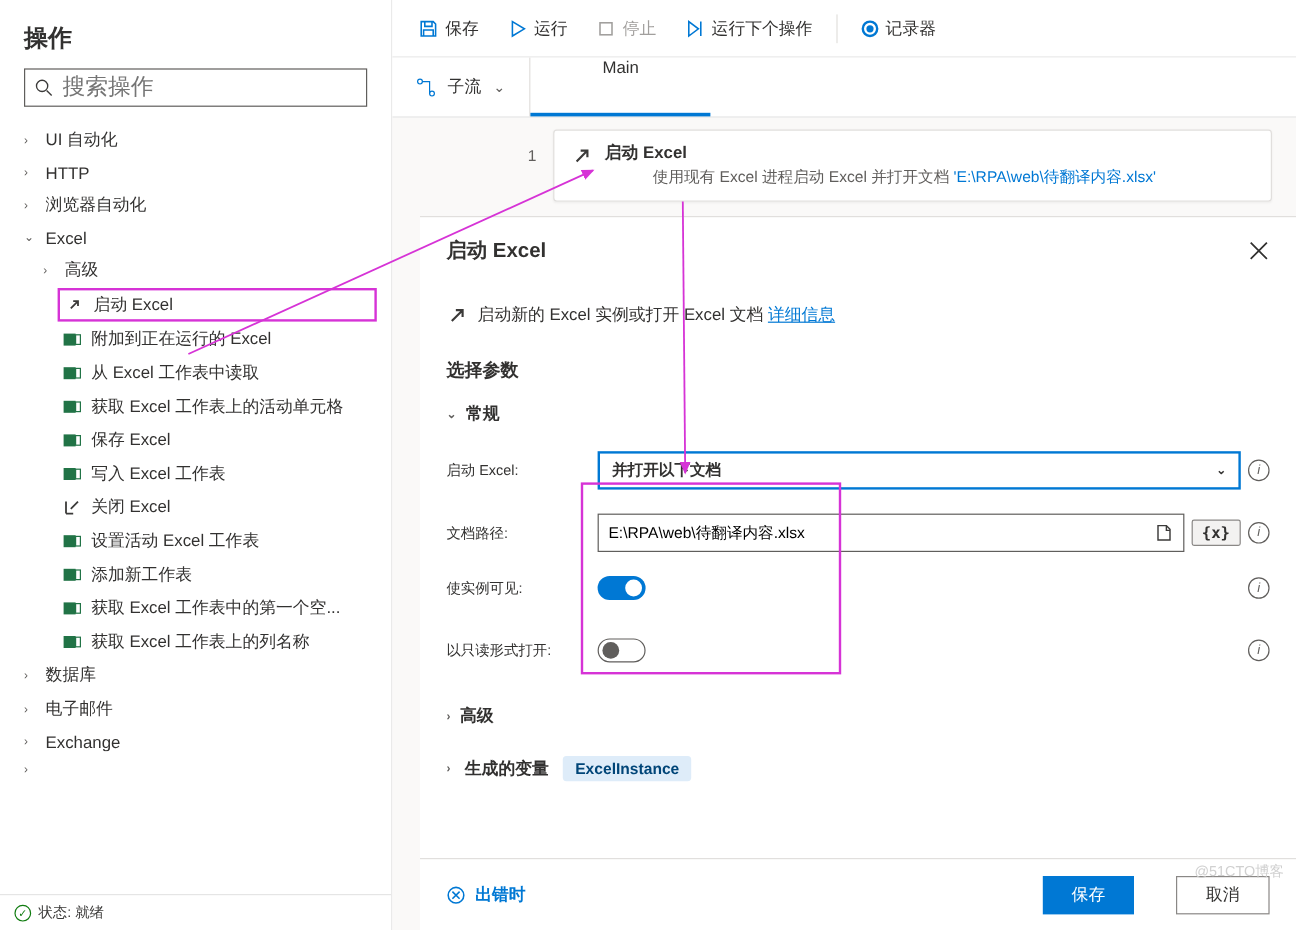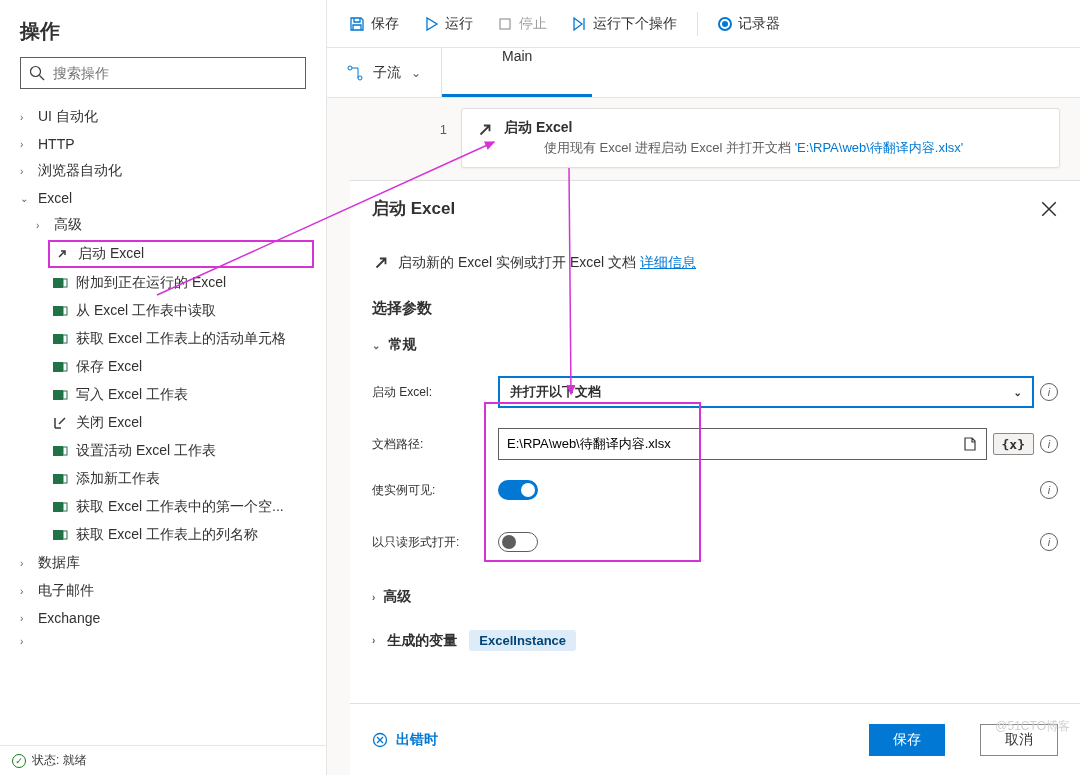--- a/index.html
+++ b/index.html
@@ -3,21 +3,21 @@
 <meta charset="utf-8">
 <style>
 * { box-sizing: border-box; margin: 0; padding: 0; font-family: "Segoe UI", "Microsoft YaHei", sans-serif; }
 body { width: 1080px; height: 775px; background: #fff; overflow: hidden; position: relative; }
 .app { display: flex; height: 100%; }
 .sidebar { width: 327px; border-right: 1px solid #e5e5e5; display: flex; flex-direction: column; }
 .sidebar-header { padding: 18px 20px 12px; font-size: 20px; font-weight: 600; color: #323130; }
 .search-wrap { padding: 0 20px 10px; }
 .search-box { height: 32px; border: 1px solid #605e5c; display: flex; align-items: center; padding: 0 8px; background: #fff; }
 .search-box .sicon { width: 16px; height: 16px; color: #3b3a39; margin-right: 8px; }
-.search-box input { border: none; outline: none; flex: 1; font-size: 14px; color: #323130; background: transparent; }
+.search-box input { border: none; outline: none; flex: 1; font-size: 19px; color: #323130; background: transparent; }
 .tree { flex: 1; overflow: auto; padding: 4px 0; }
 .tree-item { display: flex; align-items: center; padding: 5px 12px 5px 20px; font-size: 14px; color: #323130; cursor: pointer; }
 .tree-item.indent1 { padding-left: 36px; }
 .tree-item.indent2 { padding-left: 52px; }
 .tree-chevron { width: 12px; margin-right: 6px; color: #605e5c; font-size: 10px; }
 .tree-label { flex: 1; white-space: nowrap; overflow: hidden; text-overflow: ellipsis; }
 .tree-icon { width: 16px; height: 16px; margin-right: 8px; flex-shrink: 0; }
 .box-selected { border: 2px solid #d633d6; padding: 3px 4px !important; margin: 1px 12px 1px 48px; }
 .status-bar { height: 30px; border-top: 1px solid #e5e5e5; display: flex; align-items: center; padding: 0 12px; font-size: 12px; color: #3b3a39; gap: 6px; }
 .status-bar .chk { width: 14px; height: 14px; border: 1.5px solid #107c10; border-radius: 50%; display: inline-flex; align-items: center; justify-content: center; color: #107c10; font-size: 9px; }
@@ -63,21 +63,21 @@
 .var-token { display: inline-flex; align-items: center; height: 22px; border: 1px solid #8a8886; background: #f3f2f1; border-radius: 2px; padding: 0 8px; font-family: Consolas, monospace; font-size: 13px; font-weight: 600; color: #323130; cursor: pointer; }
 .info-icon { width: 18px; height: 18px; border: 1.5px solid #605e5c; border-radius: 50%; display: inline-flex; align-items: center; justify-content: center; color: #605e5c; font-size: 11px; font-style: italic; cursor: pointer; }
 .toggle { width: 40px; height: 20px; border-radius: 10px; position: relative; cursor: pointer; }
 .toggle.on { background: #0078d4; }
 .toggle.off { background: #fff; border: 1px solid #605e5c; }
 .toggle .knob { position: absolute; width: 14px; height: 14px; border-radius: 50%; top: 3px; }
 .toggle.on .knob { background: #fff; right: 3px; }
 .toggle.off .knob { background: #605e5c; left: 3px; top: 2px; }
 .gen-var { display: flex; align-items: center; gap: 12px; }
 .gen-var .pill { background: #deecf9; border-radius: 3px; padding: 3px 10px; font-size: 13px; color: #004578; cursor: pointer; }
-.dialog-footer { height: 72px; border-top: 1px solid #e1dfdd; display: flex; align-items: center; justify-content: space-between; padding: 0 22px; }
+.dialog-footer { height: 60px; border-top: 1px solid #e1dfdd; display: flex; align-items: center; justify-content: space-between; padding: 0 22px; }
 .err-link { display: flex; align-items: center; gap: 8px; color: #0078d4; font-size: 14px; font-weight: 600; cursor: pointer; }
 .err-link .err-icon { width: 16px; height: 16px; }
 .footer-btns { display: flex; gap: 10px; }
 .btn { height: 32px; padding: 0 24px; font-size: 14px; display: inline-flex; align-items: center; cursor: pointer; }
 .btn.primary { background: #0078d4; color: #fff; }
 .btn.secondary { background: #fff; border: 1px solid #8a8886; color: #323130; margin-left: 25px; }
 .highlight-box { position: absolute; border: 2px solid #d633d6; pointer-events: none; }
 .watermark { position: absolute; right: 10px; bottom: 40px; color: #d0d0d0; font-size: 12px; }
 svg { display: block; }
 .arrow-line { position: absolute; pointer-events: none; }

